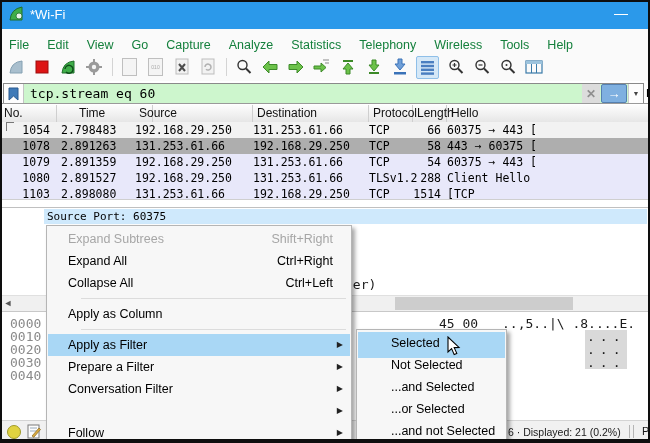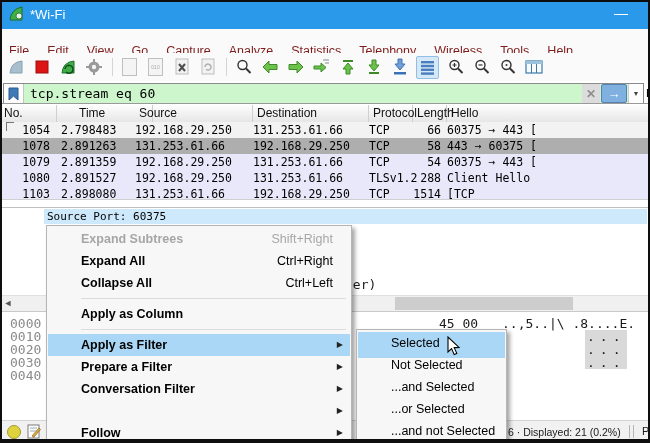--- a/index.html
+++ b/index.html
@@ -11,21 +11,21 @@
 
   
   .titlebar{position:absolute;left:0;top:0;width:650px;height:29px;background:#2b99ea;}
   .title-text{position:absolute;left:30px;top:7px;color:#fff;font-size:13px;}
   .minimize{position:absolute;left:604px;top:3px;width:34px;height:22px;color:#fff;
             font-size:14px;text-align:center;line-height:20px;}
   .ws-fin{position:absolute;left:8px;top:5px;}
 
   
   .menubar{position:absolute;left:0;top:29px;width:650px;height:24px;background:#fafafa;display:flex;}
-  .menubar .m-item{padding:10px 9px;font-size:12.5px;line-height:24px;color:#7f1d1d;}
+  .menubar .m-item{padding:4px 9px;font-size:12.5px;line-height:24px;color:#15803d;}
 
   
   .toolbar{position:absolute;left:0;top:53px;width:650px;height:28px;background:#fafafa;
            display:flex;align-items:center;padding-left:6px;box-sizing:border-box;}
   .tb{width:19px;height:19px;margin-right:7px;display:flex;align-items:center;justify-content:center;flex:0 0 auto;}
   .tbsep{width:1px;height:18px;background:#d4d4d4;margin:0 7px 0 2px;flex:0 0 auto;}
   .tb.pressed{background:#d5e8f7;border:1px solid #8fbfe8;border-radius:2px;width:21px;height:21px;}
   .tb svg{display:block;}
 
   
@@ -85,21 +85,21 @@
              background:#e0d23f;border:1px solid #a09a2a;}
   .st-note{position:absolute;left:27px;top:3px;}
   .st-disp{position:absolute;left:508px;top:5px;font-size:10.5px;color:#1a1a1a;}
   .st-sep{position:absolute;left:629px;top:4px;width:3px;height:13px;border-left:1px solid #b5b5b5;border-right:1px solid #b5b5b5;}
   .st-prof{position:absolute;left:642px;top:4px;font-size:11px;color:#1a1a1a;}
 
   
   .cmenu{position:absolute;left:46px;top:225px;width:306px;height:218px;background:#f7f7f7;
          border:1px solid #b5b5b5;box-shadow:3px 3px 4px rgba(0,0,0,.35);z-index:50;box-sizing:border-box;}
   .mi{position:absolute;left:1px;right:1px;height:22px;font-size:12.5px;line-height:22px;color:#000;}
-  .mi .lab{position:absolute;left:33px;font-weight:bold;}
+  .mi .lab{position:absolute;left:20px;}
   .mi .sc{position:absolute;right:17px;}
   .mi .sub{position:absolute;right:7px;top:0;font-size:8px;color:#222;}
   .mi.hl{background:#a9d7f5;}
   .mi.off .lab,.mi.off .sc{color:#a6a6a6;}
   .msep{position:absolute;left:34px;right:5px;height:1px;background:#dcdcdc;}
 
   
   .smenu{position:absolute;left:356px;top:329px;width:151px;height:114px;background:#f7f7f7;
          border:1px solid #b5b5b5;box-shadow:3px 3px 4px rgba(0,0,0,.35);z-index:51;box-sizing:border-box;}
   .smi{position:absolute;left:1px;right:1px;height:26px;font-size:12.5px;line-height:22px;color:#000;}

